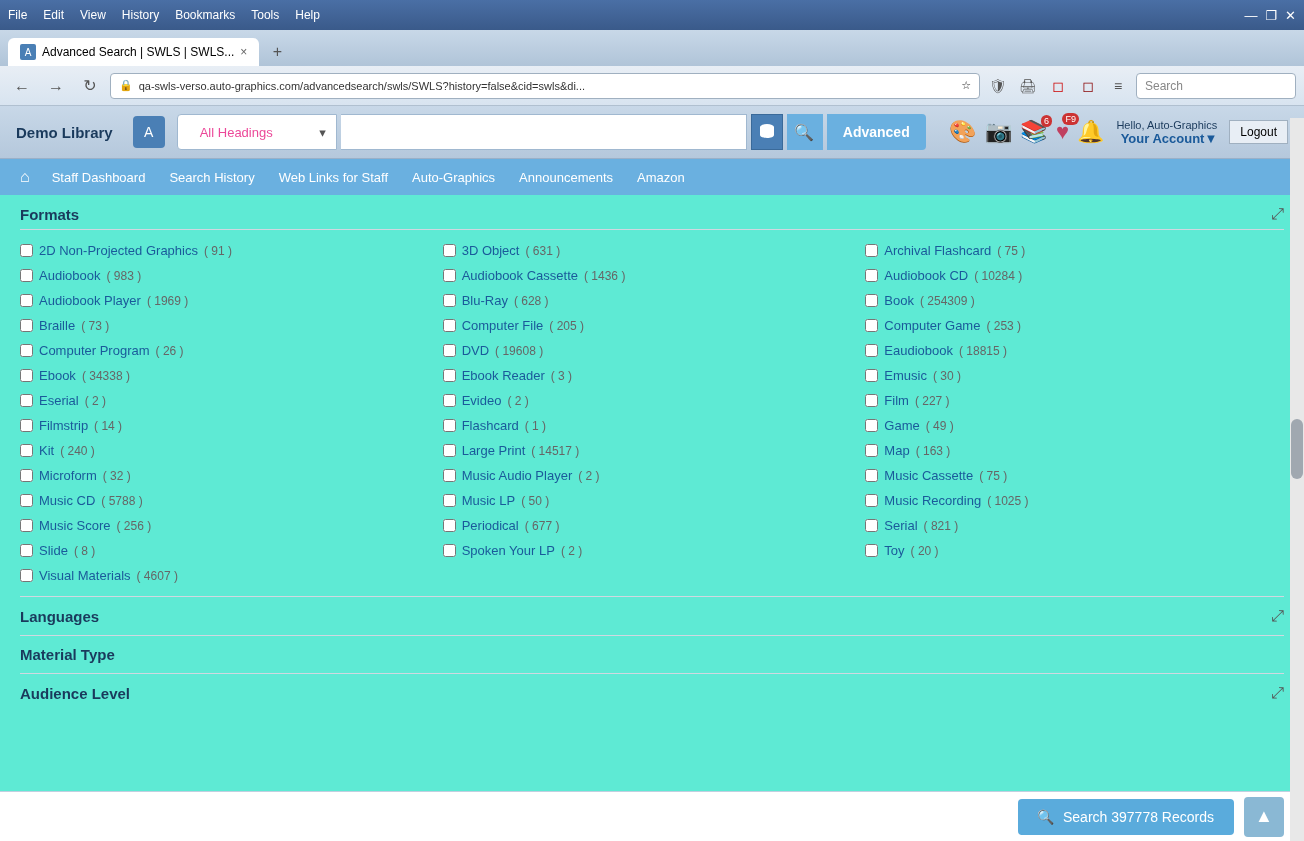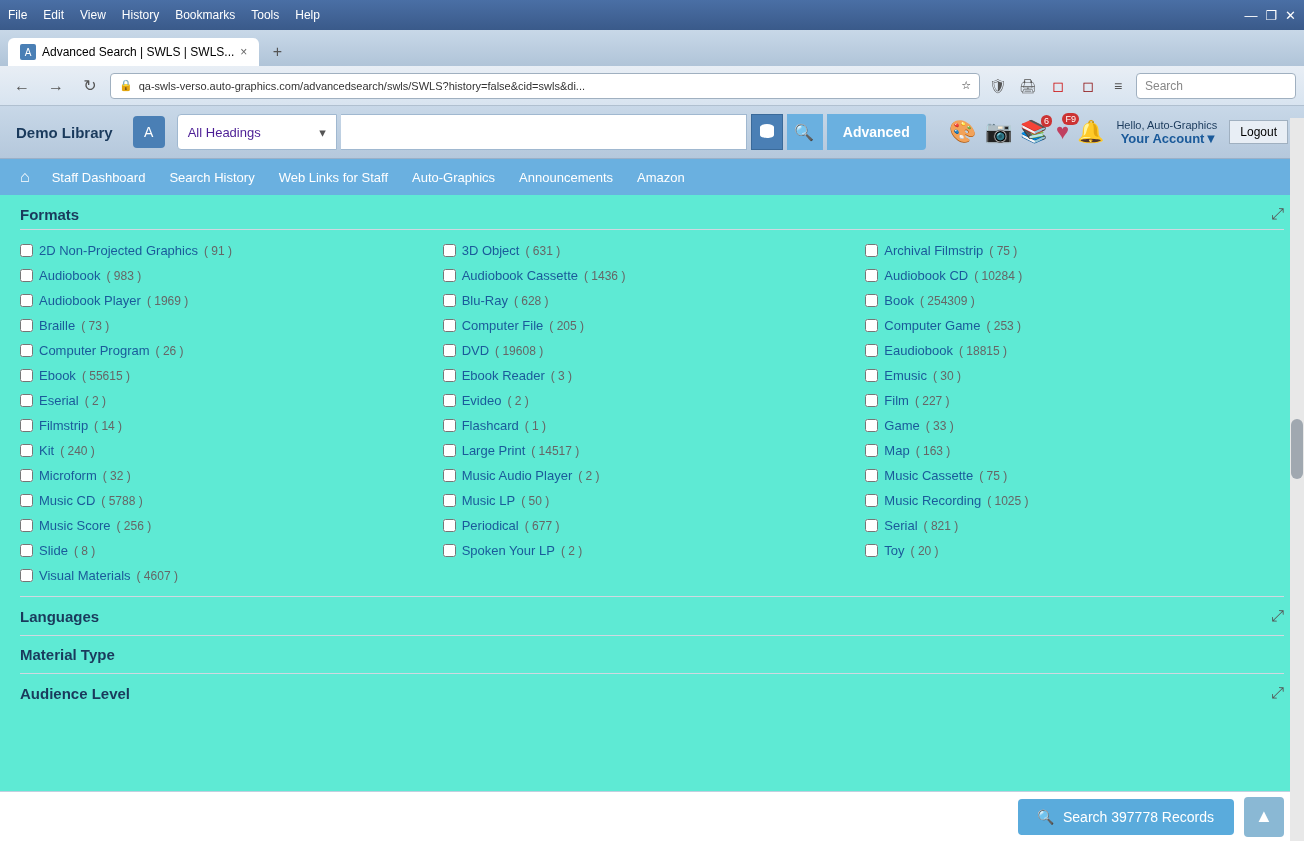--- a/index.html
+++ b/index.html
@@ -85,21 +85,21 @@
       border-radius: 4px 0 0 4px;
       padding: 6px 10px;
       font-size: 13px;
       height: 36px;
       display: flex;
       align-items: center;
       gap: 4px;
       cursor: pointer;
       min-width: 160px;
     }
-    .heading-dropdown span.dd-text { color: #4c1d95; }
+    .heading-dropdown span.dd-text { color: #ec4899; margin-left: 12px; }
     .heading-dropdown .dd-arrow { margin-left: auto; color: #555; }
     .search-input-wrapper {
       flex: 1;
       background: white;
       border: 1px solid #a0b8d0;
       border-left: none;
       height: 36px;
       display: flex;
       align-items: center;
       padding: 0 8px;
@@ -359,21 +359,21 @@
         <span class="format-label">2D Non-Projected Graphics</span>
         <span class="format-count">( 91 )</span>
       </div>
       <div class="format-item">
         <input type="checkbox" style="">
         <span class="format-label">3D Object</span>
         <span class="format-count">( 631 )</span>
       </div>
       <div class="format-item">
         <input type="checkbox" style="">
-        <span class="format-label">Archival Filmstrip</span>
+        <span class="format-label">Archival Flashcard</span>
         <span class="format-count">( 75 )</span>
       </div>
       <div class="format-item">
         <input type="checkbox" style="">
         <span class="format-label">Audiobook</span>
         <span class="format-count">( 983 )</span>
       </div>
       <div class="format-item">
         <input type="checkbox" style="">
         <span class="format-label">Audiobook Cassette</span>
@@ -425,21 +425,21 @@
         <span class="format-count">( 19608 )</span>
       </div>
       <div class="format-item">
         <input type="checkbox" style="">
         <span class="format-label">Eaudiobook</span>
         <span class="format-count">( 18815 )</span>
       </div>
       <div class="format-item">
         <input type="checkbox" style="">
         <span class="format-label">Ebook</span>
-        <span class="format-count">( 55615 )</span>
+        <span class="format-count">( 34338 )</span>
       </div>
       <div class="format-item">
         <input type="checkbox" style="">
         <span class="format-label">Ebook Reader</span>
         <span class="format-count">( 3 )</span>
       </div>
       <div class="format-item">
         <input type="checkbox" style="">
         <span class="format-label">Emusic</span>
         <span class="format-count">( 30 )</span>
@@ -465,21 +465,21 @@
         <span class="format-count">( 14 )</span>
       </div>
       <div class="format-item">
         <input type="checkbox" style="">
         <span class="format-label">Flashcard</span>
         <span class="format-count">( 1 )</span>
       </div>
       <div class="format-item">
         <input type="checkbox" style="">
         <span class="format-label">Game</span>
-        <span class="format-count">( 33 )</span>
+        <span class="format-count">( 49 )</span>
       </div>
       <div class="format-item">
         <input type="checkbox" style="">
         <span class="format-label">Kit</span>
         <span class="format-count">( 240 )</span>
       </div>
       <div class="format-item">
         <input type="checkbox" style="">
         <span class="format-label">Large Print</span>
         <span class="format-count">( 14517 )</span>

